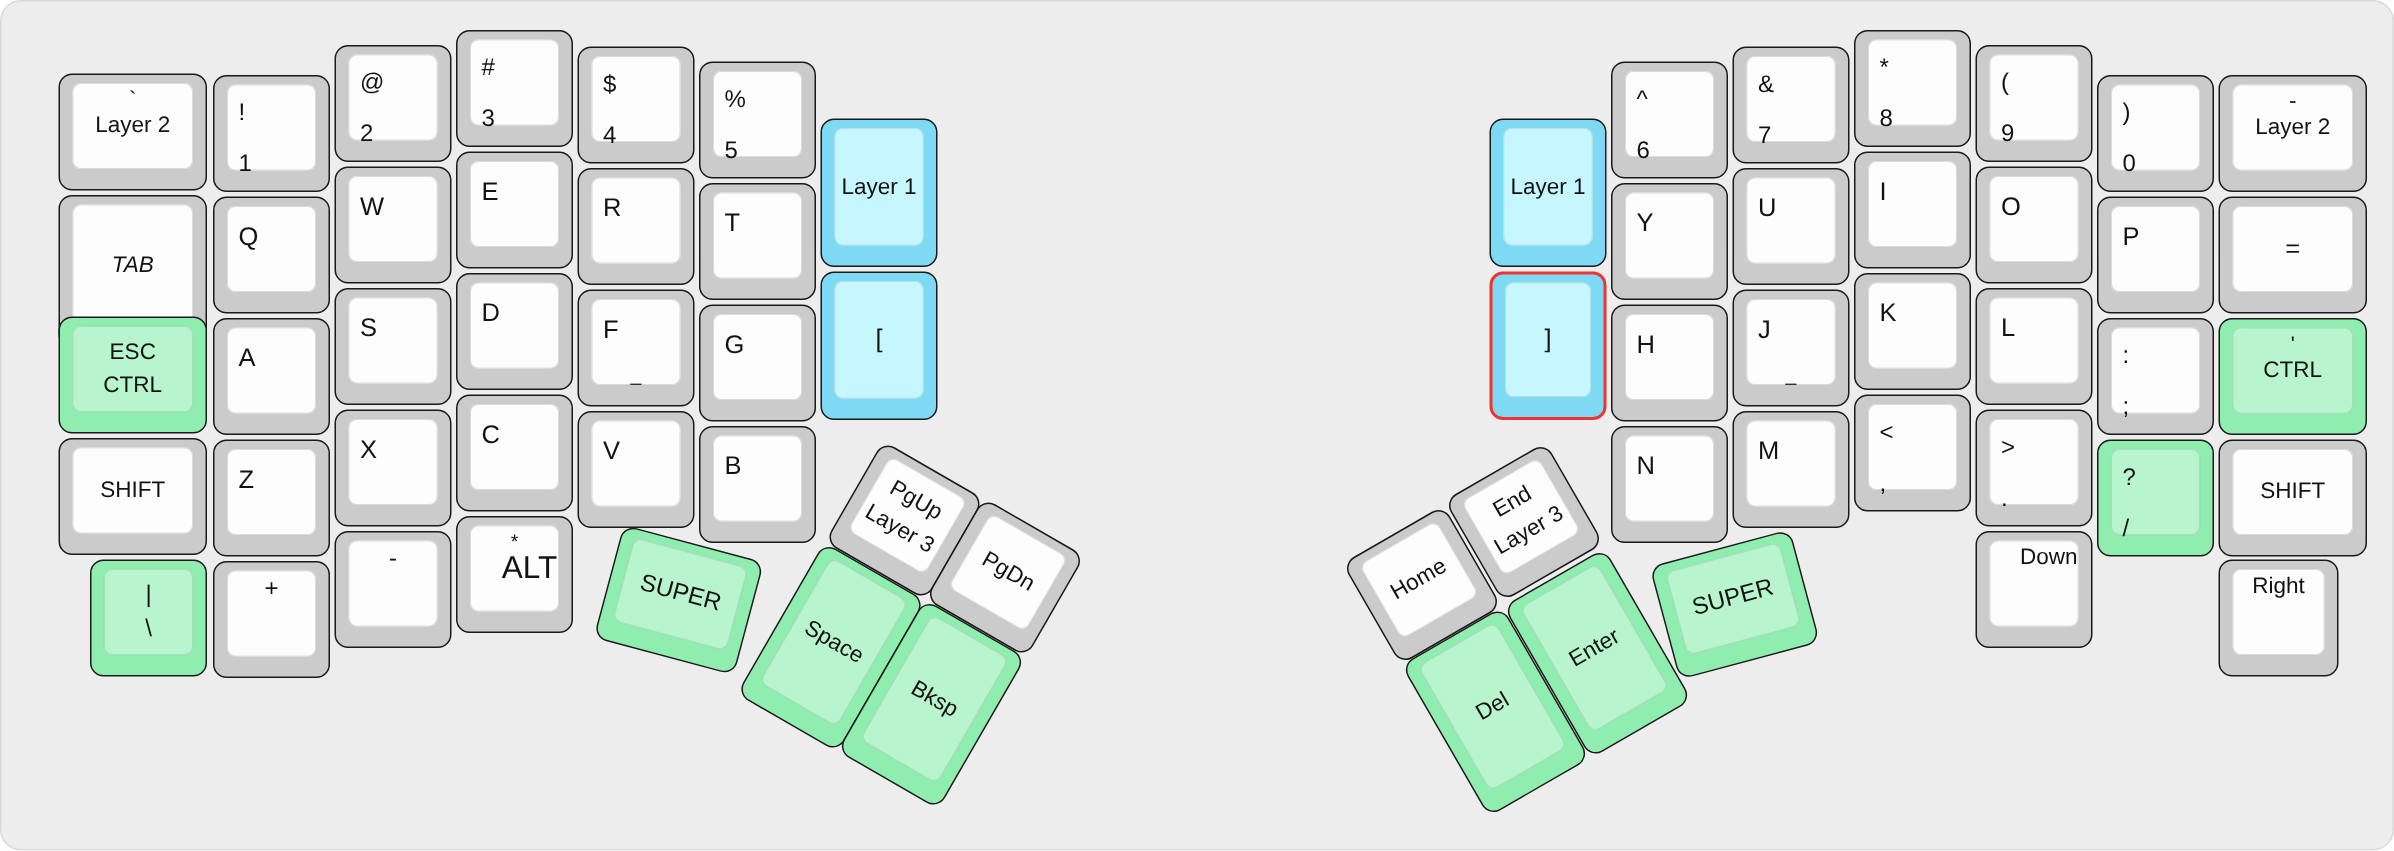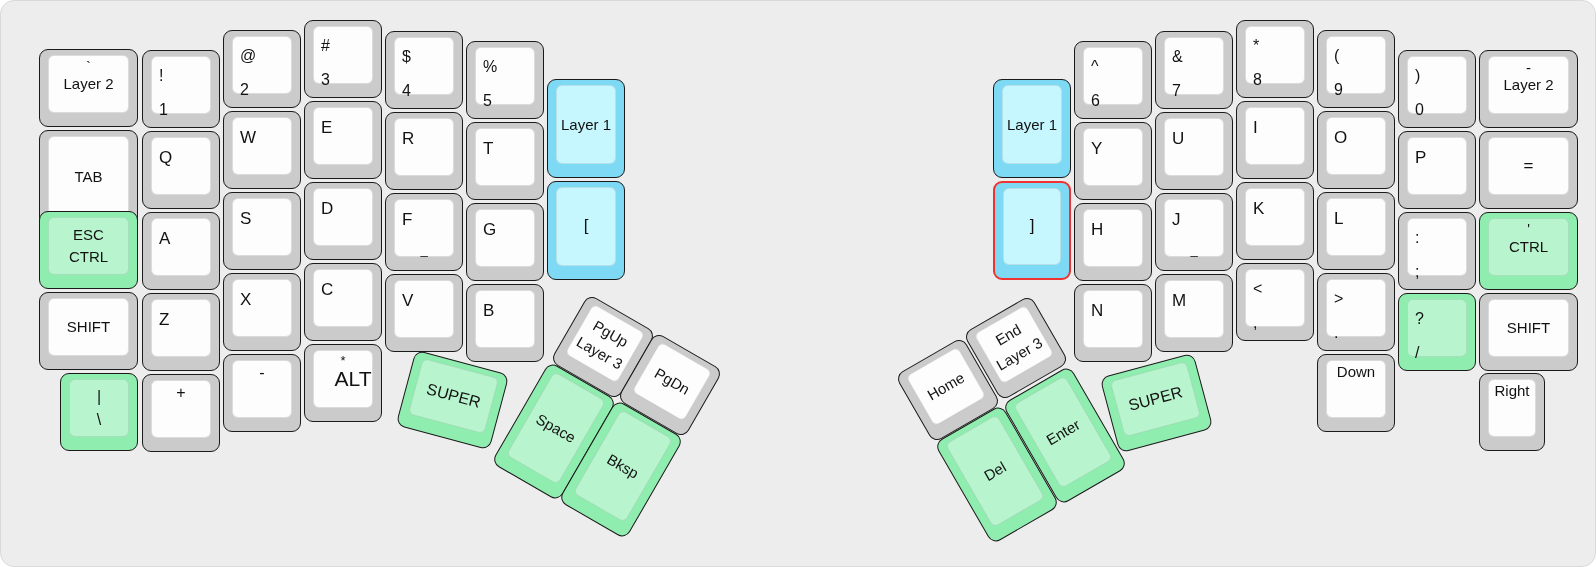--- a/index.html
+++ b/index.html
@@ -55,21 +55,21 @@
     <div class="key gray" style="left: 38px; top: 48px; width: 99px; height: 78px;">
       <div class="keytop">
         <div class="lg tc" style="font-size: 15px;">
           <div>`</div>
         </div>
         <div class="lg c" style="font-size: 15px;">
           <div>Layer 2</div>
         </div>
       </div>
     </div>
-    <div class="key gray" style="left: 38px; top: 129px; width: 99px; height: 102px;">
+    <div class="key gray" style="left: 38px; top: 129px; width: 99px; height: 102px; font-style: italic;">
       <div class="keytop">
         <div class="lg c" style="font-size: 15px;">
           <div>TAB</div>
         </div>
       </div>
     </div>
     <div class="key green" style="left: 38px; top: 210px; width: 99px; height: 78px;">
       <div class="keytop">
         <div class="lg c" style="font-size: 15px;">
           <div>ESC</div>
@@ -444,21 +444,21 @@
     <div class="key gray" style="left: 1316px; top: 272px; width: 78px; height: 78px;">
       <div class="keytop">
         <div class="lg tl">
           <div>&gt;</div>
           <div>.</div>
         </div>
       </div>
     </div>
     <div class="key gray" style="left: 1316px; top: 353px; width: 78px; height: 78px;">
       <div class="keytop">
-        <div class="lg tc" style="font-size: 15px;">
+        <div class="lg tc" style="font-size: 15px; text-align: right;">
           <div>Down</div>
         </div>
       </div>
     </div>
     <div class="key gray" style="left: 1397px; top: 49px; width: 78px; height: 78px;">
       <div class="keytop">
         <div class="lg tl">
           <div>)</div>
           <div>0</div>
         </div>
@@ -514,21 +514,21 @@
         </div>
       </div>
     </div>
     <div class="key gray" style="left: 1478px; top: 292px; width: 99px; height: 78px;">
       <div class="keytop">
         <div class="lg c" style="font-size: 15px;">
           <div>SHIFT</div>
         </div>
       </div>
     </div>
-    <div class="key gray" style="left: 1478px; top: 372px; width: 66px; height: 78px;">
+    <div class="key gray" style="left: 1478px; top: 372px; width: 80px; height: 78px;">
       <div class="keytop">
         <div class="lg tc" style="font-size: 15px;">
           <div>Right</div>
         </div>
       </div>
     </div>
     <div class="key gray" style="left: 908px; top: 350px; width: 78px; height: 78px; transform: rotate(-30deg);">
       <div class="keytop">
         <div class="lg c" style="font-size: 15px;">
           <div>Home</div>

